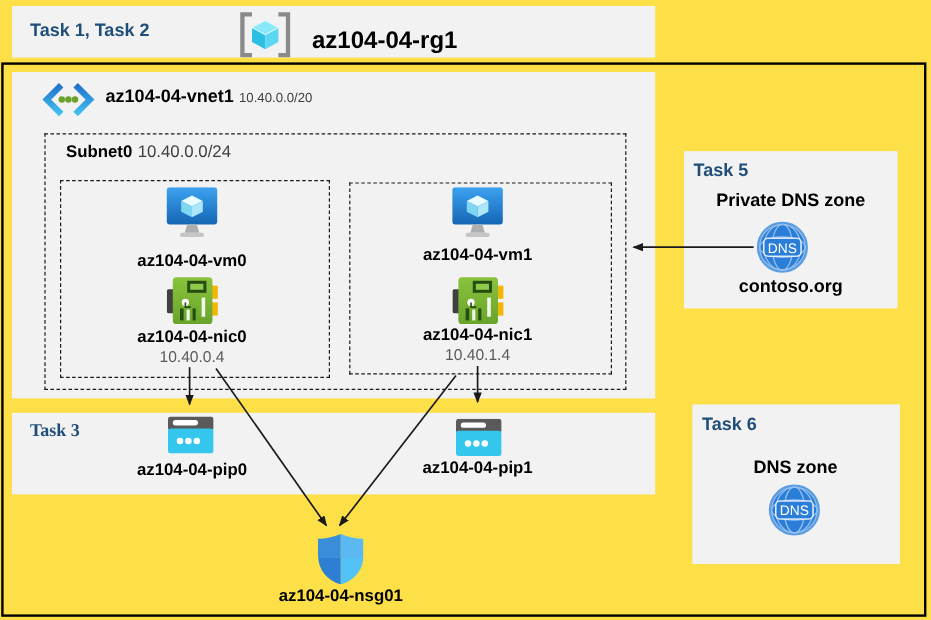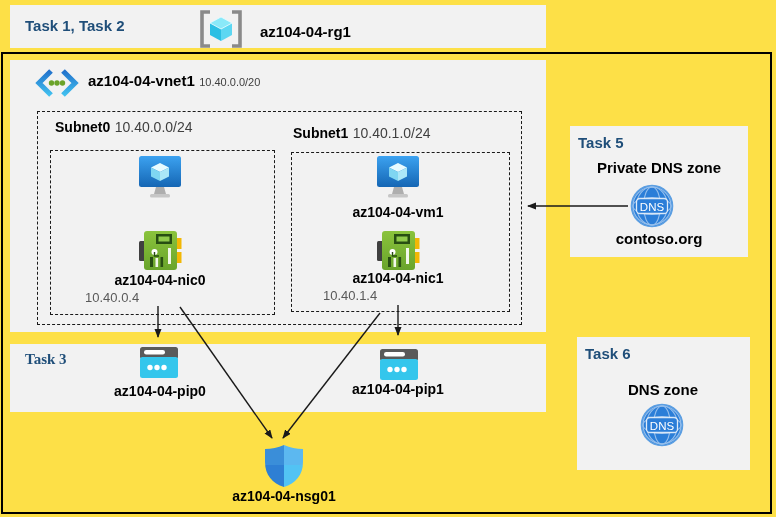--- a/index.html
+++ b/index.html
@@ -4,21 +4,21 @@
 <style>
   html,body{margin:0;padding:0;background:#fff;}
   .canvas{position:relative;width:776px;height:517px;background:#fde047;overflow:hidden;
           font-family:"Liberation Sans","DejaVu Sans",sans-serif;color:#000;}
   .abs{position:absolute;}
   .band{background:#f2f2f2;}
   .outer-border{border:2px solid #000;background:transparent;}
   .dashed{border:1px dashed #1a1a1a;background:transparent;}
   .task-title{font-size:15px;font-weight:bold;color:#1f4e79;white-space:nowrap;}
   .res-lbl{font-size:14px;font-weight:bold;color:#000;text-align:center;white-space:nowrap;}
-  .ip-lbl{font-size:13px;color:#595959;text-align:left;white-space:nowrap;}
+  .ip-lbl{font-size:13px;color:#595959;text-align:center;white-space:nowrap;}
   .title-bold{font-size:15px;font-weight:bold;color:#000;}
   .title-cidr{font-size:11px;color:#3f3f3f;}
   .subnet-bold{font-size:14px;font-weight:bold;color:#000;}
   .subnet-cidr{font-size:14px;color:#3f3f3f;}
   .panel-head{font-size:15px;font-weight:bold;color:#000;text-align:center;white-space:nowrap;}
   .overlay{position:absolute;left:0;top:0;z-index:6;pointer-events:none;}
   .icon{z-index:3;}
   .nowrap{white-space:nowrap;}
 </style>
 </head>
@@ -31,21 +31,21 @@
   <div class="abs band" style="left:10px;top:5px;width:536px;height:43px;">
     <div class="abs task-title" style="left:15px;top:12px;">Task 1, Task 2</div>
     <svg class="abs icon" style="left:187px;top:4px;" width="48" height="40" viewBox="0 0 48 40">
       <path d="M13 3 H5 V37 H13" fill="none" stroke="#8a8a8a" stroke-width="3.6"></path>
       <path d="M35 3 H43 V37 H35" fill="none" stroke="#8a8a8a" stroke-width="3.6"></path>
       <polygon points="24,8 35,14 24,20 13,14" fill="#8ae9f9"></polygon>
       <polygon points="13,14 24,20 24,32 13,26" fill="#2bbfe4"></polygon>
       <polygon points="24,20 35,14 35,26 24,32" fill="#5cd7f2"></polygon>
       <polygon points="24,8 35,14 24,20 13,14" fill="none" stroke="#e8fbff" stroke-width="0.8"></polygon>
     </svg>
-    <div class="abs res-lbl" style="left:250px;top:18px;font-size:15px;text-align:left;">az104-04-rg1</div>
+    <div class="abs res-lbl" style="left:250px;top:18px;font-size:20px;text-align:left;">az104-04-rg1</div>
   </div>
 
   <div class="abs band" style="left:10px;top:60px;width:536px;height:272px;"></div>
 
   <svg class="abs icon" style="left:34px;top:68px;" width="46" height="30" viewBox="0 0 46 30">
     <defs>
       <linearGradient id="gVnet" x1="0" y1="0" x2="0" y2="1">
         <stop offset="0" stop-color="#2272cc"></stop>
           <stop offset="1" stop-color="#41c0ef"></stop>
       </linearGradient>
@@ -62,40 +62,37 @@
   </div>
 
   <div class="abs dashed" style="left:37px;top:111px;width:483px;height:212px;z-index:2;"></div>
 
   <div class="abs nowrap" style="left:55px;top:118px;z-index:3;">
     <span class="subnet-bold">Subnet0</span>
     <span class="subnet-cidr">10.40.0.0/24</span>
   </div>
   <div class="abs dashed" style="left:50px;top:150px;width:223px;height:163px;z-index:2;"></div>
 
-  <div class="abs nowrap" style="left:293px;top:124px;z-index:3;">
-    <span class="subnet-bold">Subnet1</span>
-    <span class="subnet-cidr">10.40.1.0/24</span>
-  </div>
   <div class="abs dashed" style="left:291px;top:152px;width:217px;height:158px;z-index:2;"></div>
 
   <svg class="abs icon" style="left:138px;top:156px;" width="44" height="44" viewBox="0 0 44 44">
     <defs>
       <linearGradient id="gVm0" x1="0" y1="0" x2="0" y2="1">
         <stop offset="0" stop-color="#3ca2f0"></stop>
           <stop offset="1" stop-color="#1566b4"></stop>
       </linearGradient>
     </defs>
     <rect x="1" y="0" width="42" height="31" rx="2.5" fill="url(#gVm0)"></rect>
     <polygon points="22,7 31,11.5 22,16 13,11.5" fill="#e8fbff"></polygon>
     <polygon points="13,11.5 22,16 22,25 13,20.5" fill="#7fd6f2"></polygon>
     <polygon points="22,16 31,11.5 31,20.5 22,25" fill="#abe7f8"></polygon>
     <polygon points="18,31 26,31 28,38 16,38" fill="#aeaeae"></polygon>
     <rect x="12" y="38" width="20" height="3.5" rx="1.5" fill="#c6c6c6"></rect>
   </svg>
+  <div class="abs res-lbl" style="left:85px;top:209px;width:150px;">az104-04-vm0</div>
 
   <svg class="abs icon" style="left:139px;top:230px;" width="44" height="42" viewBox="0 0 44 42">
     <defs>
       <linearGradient id="gNic0" x1="0" y1="0" x2="0" y2="1">
         <stop offset="0" stop-color="#8ac33c"></stop>
           <stop offset="1" stop-color="#69a42b"></stop>
       </linearGradient>
     </defs>
     <rect x="0" y="11" width="7" height="20" rx="1.5" fill="#404040"></rect>
     <rect x="36" y="8" width="6.5" height="11" fill="#f2b705"></rect>

